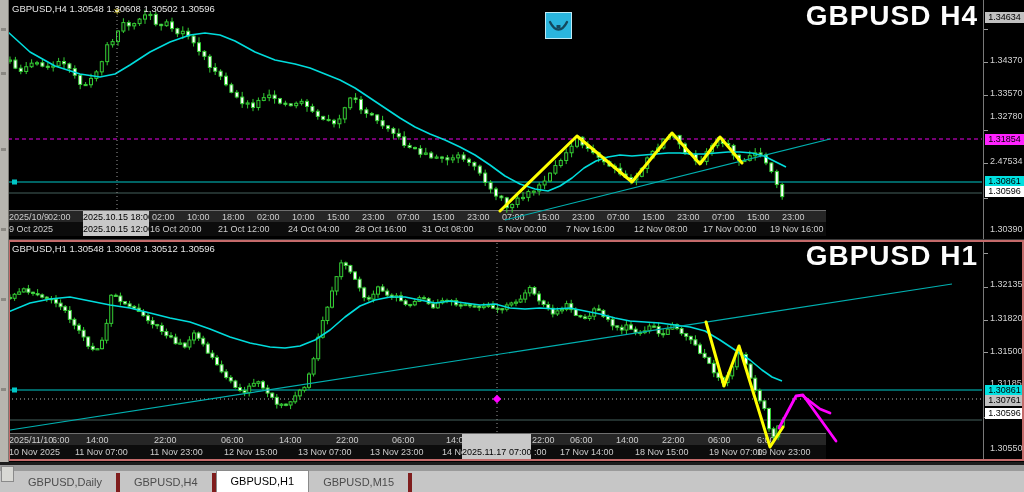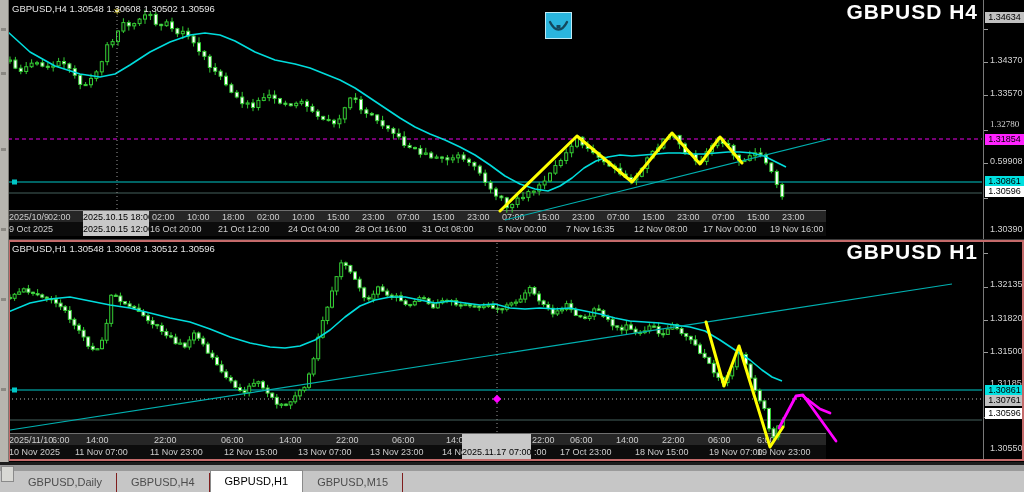--- a/index.html
+++ b/index.html
@@ -5,21 +5,21 @@
   html,body{margin:0;padding:0;background:#000;}
   #app{position:relative;width:1024px;height:492px;background:#000;overflow:hidden;
        font-family:"Liberation Sans",sans-serif;}
   #left-gutter{position:absolute;left:0;top:0;width:8px;height:462px;background:#b7b5af;
        border-right:1px solid #7c7a74;z-index:50;}
   .gutter-tick{position:absolute;left:1px;width:5px;height:3px;background:#8a8882;}
   .chart-window{position:absolute;background:#000;overflow:hidden;}
   #win-top{left:8px;top:0;width:1016px;height:239px;border-bottom:1px solid #3c3c3c;}
   #win-bottom{left:8px;top:240px;width:1016px;height:221px;}
   .active-border{position:absolute;inset:0;border:2px solid #c46a6a;pointer-events:none;z-index:40;}
-  .watermark{position:absolute;top:0;right:46px;z-index:1;color:#fdfdfd;font-size:21px;
+  .watermark{position:absolute;top:0;right:46px;z-index:1;color:#fdfdfd;font-size:28px;
        font-weight:bold;letter-spacing:1px;}
   .ohlc{position:absolute;left:4px;top:3px;z-index:12;color:#e6e6e6;font-size:9.5px;white-space:pre;}
   .time-row{position:absolute;left:0;width:818px;background:#111;z-index:4;color:#cdcdcd;font-size:9px;}
   .time-row.r1{background:#262626;border-top:1px solid #6e6e6e;}
   .time-row.r2{background:#0c0c0c;}
   .time-row span{position:absolute;top:0;white-space:nowrap;}
   .axis-box{position:absolute;top:0;background:#c8c8c8;color:#000;text-align:center;
        font-size:9px;white-space:nowrap;overflow:hidden;z-index:6;}
   .price-axis{position:absolute;top:0;bottom:0;left:975px;width:41px;background:#000;
        border-left:1px solid #787878;z-index:5;color:#d2d2d2;font-size:9px;}
@@ -28,21 +28,21 @@
   .price-axis .pbox{position:absolute;left:1px;width:39px;height:11px;line-height:11px;
        text-align:center;font-size:9px;color:#000;}
   .chart-svg{position:absolute;left:0;top:0;z-index:10;}
   #smile-icon{position:absolute;z-index:15;background:#2ab5de;border:1px solid #bfeaf5;
        box-sizing:border-box;}
   #tabbar{position:absolute;left:0;top:462px;width:1024px;height:30px;background:#c6c6c6;z-index:60;}
   #tabbar .dark{position:absolute;left:0;top:0;width:1024px;height:3px;background:#1c1c1c;}
   #tabbar .mid{position:absolute;left:0;top:3px;width:1024px;height:6px;background:#9a9a9a;}
   #tabs{position:absolute;left:14px;top:9px;height:21px;display:flex;align-items:flex-end;}
   .tab{position:relative;height:19px;line-height:19px;padding:0 14px;font-size:11px;color:#4c4c4c;
-       border-right:1px solid #7f1d1d;cursor:default;}
+       border-right:4px solid #7f1d1d;cursor:default;}
   .tab.active{background:#fff;color:#000;height:21px;line-height:21px;border:1px solid #8a8a8a;
        border-bottom:none;}
   #corner-chip{position:absolute;left:1px;top:466px;width:11px;height:14px;background:#d8d8d4;
        border:1px solid #8a8a8a;z-index:61;}
 </style>
 </head>
 <body>
 
 <div id="app">
 
@@ -83,35 +83,35 @@
         <div class="axis-box" style="left: 75px; width: 66px; height: 12px; line-height: 12px;">2025.10.15 18:00</div>
       </div>
     <div class="time-row r2" style="top: 222px; height: 14px; line-height: 14px;">
         <span style="left: 1px;">9 Oct 2025</span>
         <span style="left: 142px;">16 Oct 20:00</span>
         <span style="left: 210px;">21 Oct 12:00</span>
         <span style="left: 280px;">24 Oct 04:00</span>
         <span style="left: 347px;">28 Oct 16:00</span>
         <span style="left: 414px;">31 Oct 08:00</span>
         <span style="left: 490px;">5 Nov 00:00</span>
-        <span style="left: 558px;">7 Nov 16:35</span>
+        <span style="left: 558px;">7 Nov 16:00</span>
         <span style="left: 626px; text-align: center;">12 Nov 08:00</span>
         <span style="left: 695px;">17 Nov 00:00</span>
         <span style="left: 762px;">19 Nov 16:00</span>
         <div class="axis-box" style="left: 75px; width: 66px; height: 14px; line-height: 14px;">2025.10.15 12:00</div>
       </div>
     <div class="price-axis">
         <div class="dash" style="top: 29px;"></div>
         <span class="tick" style="top: 24px;">1.34370</span>
         <div class="dash" style="top: 62px;"></div>
         <span class="tick" style="top: 57px;">1.33570</span>
         <div class="dash" style="top: 95px;"></div>
-        <span class="tick" style="top: 88px; font-family: Liberation Serif, serif;">1.32780</span>
+        <span class="tick" style="top: 80px;">1.32780</span>
         <div class="dash" style="top: 130px;"></div>
-        <span class="tick" style="top: 125px;">0.59908</span>
+        <span class="tick" style="top: 125px;">2.47534</span>
         <div class="dash" style="top: 163px;"></div>
         <span class="tick" style="top: 158px;">1.31190</span>
         <div class="dash" style="top: 198px;"></div>
         <span class="tick" style="top: 193px;">1.30390</span>
         <div class="pbox" style="top: 12px; background: rgb(192, 192, 192);">1.34634</div>
         <div class="pbox" style="top: 134px; background: rgb(255, 34, 255);">1.31854</div>
         <div class="pbox" style="top: 176px; background: rgb(0, 224, 224);">1.30861</div>
         <div class="pbox" style="top: 186px; background: rgb(255, 255, 255);">1.30596</div>
       </div>
     <div id="smile-icon" style="left: 537px; top: 12px; width: 27px; height: 27px;"><svg width="25" height="25">
@@ -442,21 +442,21 @@
       </div>
     <div class="time-row r2" style="top: 205px; height: 14px; line-height: 14px;">
         <span style="left: 1px;">10 Nov 2025</span>
         <span style="left: 67px;">11 Nov 07:00</span>
         <span style="left: 142px;">11 Nov 23:00</span>
         <span style="left: 216px;">12 Nov 15:00</span>
         <span style="left: 290px;">13 Nov 07:00</span>
         <span style="left: 362px;">13 Nov 23:00</span>
         <span style="left: 434px;">14 Nov 15</span>
         <span style="left: 526px; text-align: center;">:00</span>
-        <span style="left: 552px;">17 Oct 23:00</span>
+        <span style="left: 552px;">17 Nov 14:00</span>
         <span style="left: 627px;">18 Nov 15:00</span>
         <span style="left: 701px;">19 Nov 07:00</span>
         <span style="left: 749px;">19 Nov 23:00</span>
         <div class="axis-box" style="left: 454px; width: 69px; height: 14px; line-height: 14px;">2025.11.17 07:00</div>
       </div>
     <div class="price-axis">
         <div class="dash" style="top: 13px;"></div>
         <span class="tick" style="top: 8px;">1.32135</span>
         <div class="dash" style="top: 47px;"></div>
         <span class="tick" style="top: 42px;">1.31820</span>

